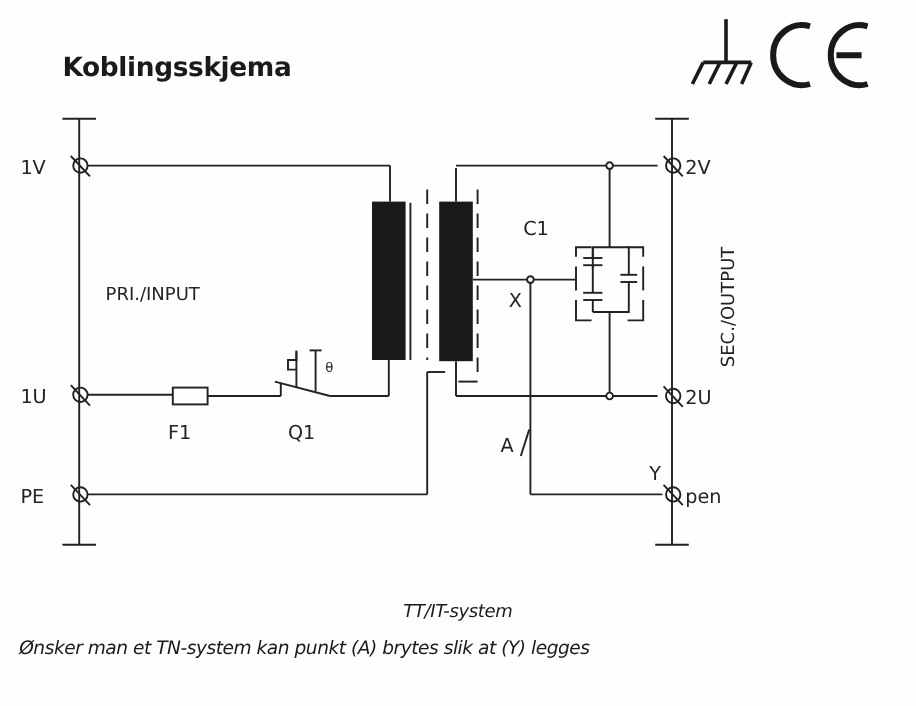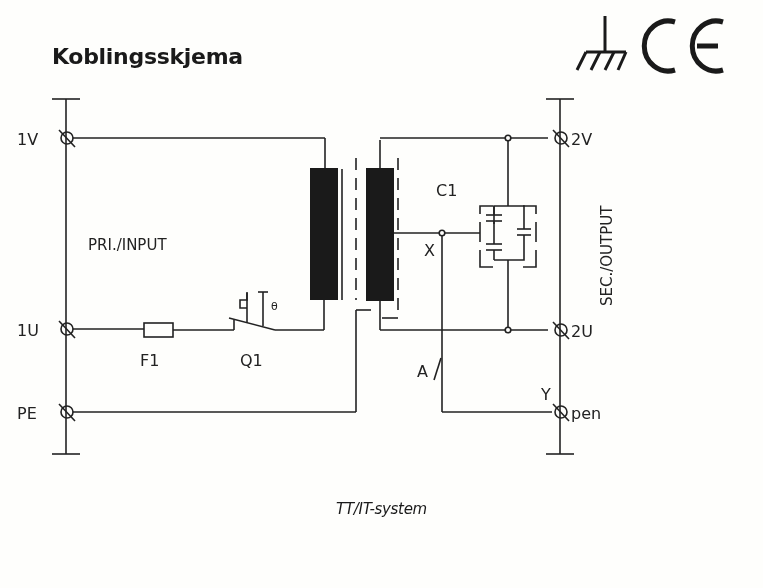--- a/index.html
+++ b/index.html
@@ -154,13 +154,14 @@
   </g>
   <text class="lbl" x="571" y="419">pen</text>
   <text class="lbl" x="541" y="400">Y</text>
 
   <text class="lbl" x="0" y="0" style="font-size:15px" transform="translate(612,306) rotate(-90)">SEC./OUTPUT</text>
 </svg>
 
 <div class="caption">TT/IT-system</div>
 
 <div class="note">
+  <span>Ønsker man et TN-system kan punkt (A) brytes slik at (Y) legges</span>
 </div>
 
 </body></html>

